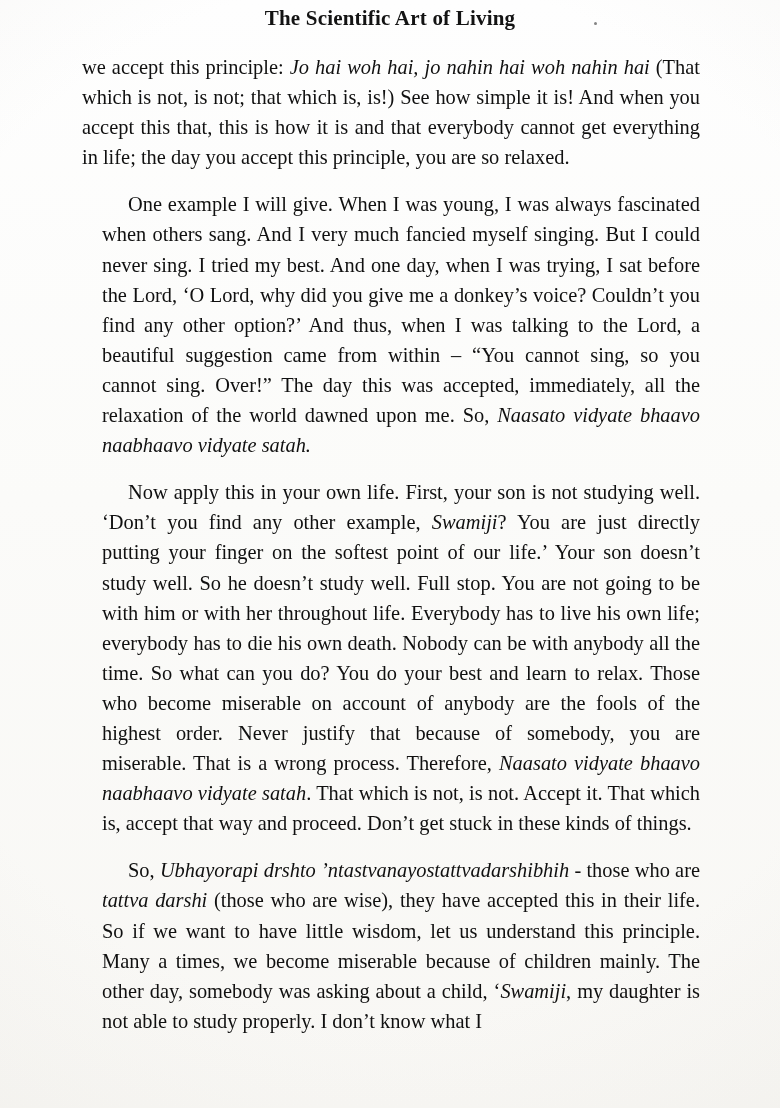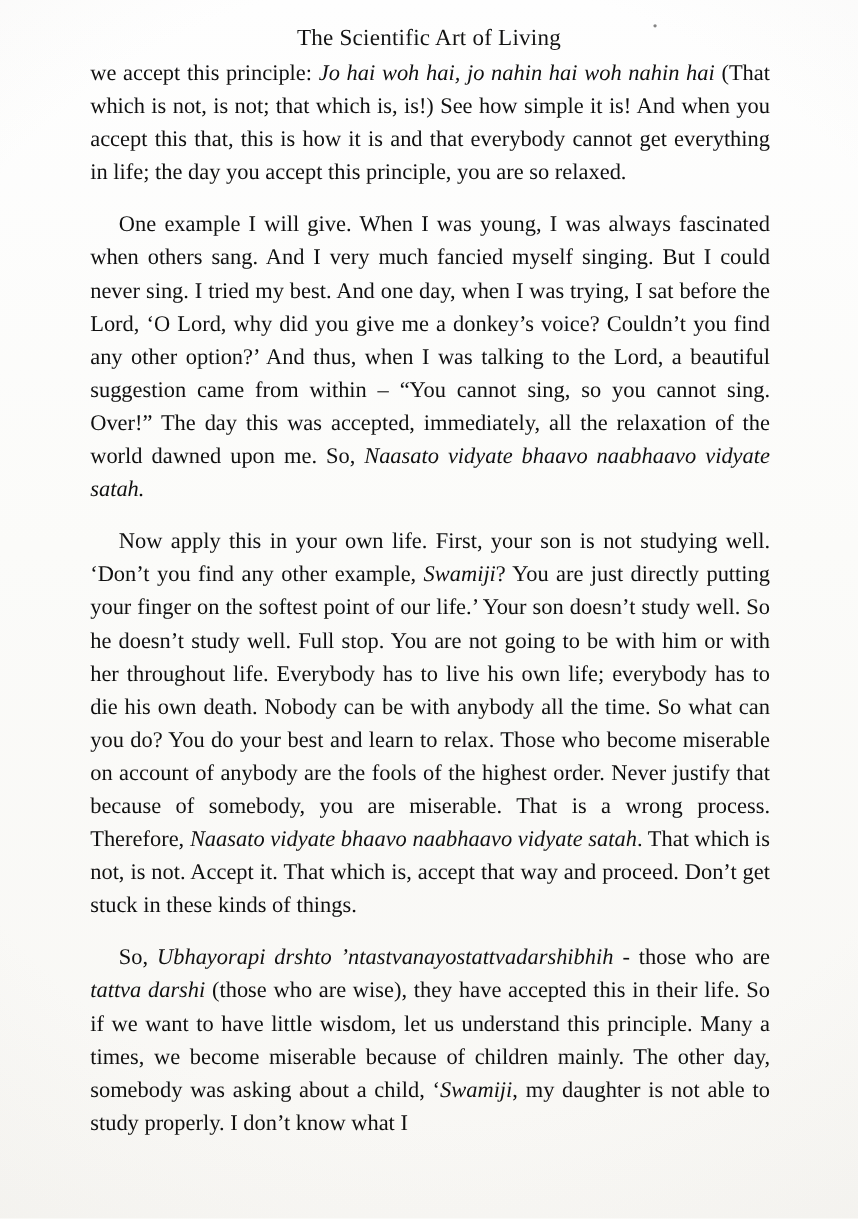--- a/index.html
+++ b/index.html
@@ -26,28 +26,29 @@
     inset: 0;
     background:
       radial-gradient(120% 85% at 50% 45%, rgba(255,255,255,0) 55%, rgba(228,226,220,0.45) 100%),
       linear-gradient(180deg, #fefefe 0%, #fbfbf9 45%, #f8f7f4 100%);
     pointer-events: none;
   }
 
   
   .running-head {
     position: absolute;
-    top: 20px;
+    top: 4px;
     left: 0;
     right: 0;
     text-align: center;
     font-size: 21px;
     line-height: 28px;
     letter-spacing: 0.2px;
     color: #131313;
+    font-weight: bold;
   }
   .head-speck {
     position: absolute;
     top: 22px;
     left: 594px;
     width: 3px;
     height: 3px;
     border-radius: 50%;
     background: #6f6f6f;
     opacity: .85;
@@ -65,20 +66,21 @@
     margin: 0 0 0 0;
     font-size: 20.4px;
     line-height: 30.1px;
     text-align: justify;
     text-justify: inter-word;
     hyphens: none;
     color: #101010;
   }
   p.para + p.para {
     margin-top: 17px;
+    margin-left: 20px;
   }
   p.para.indent {
     text-indent: 26px;
   }
 
   em, .it {
     font-style: italic;
   }
 
   

